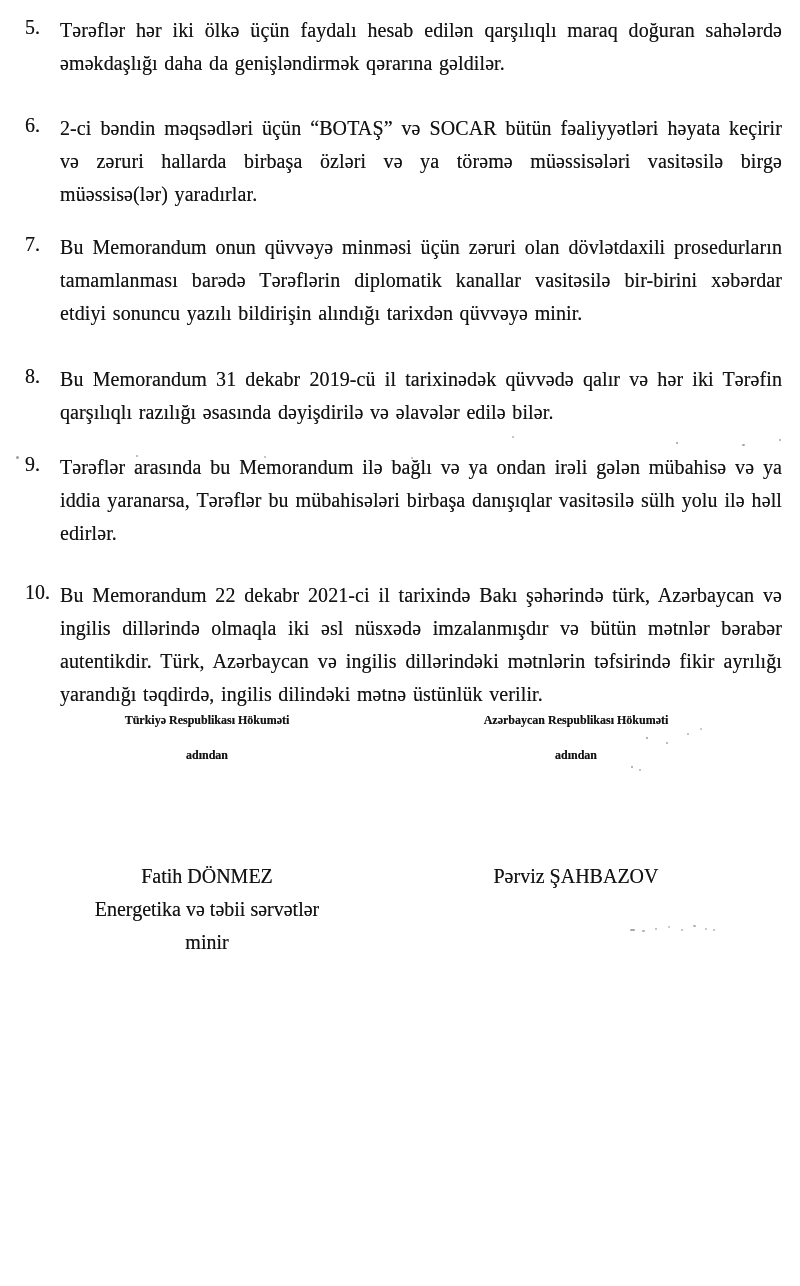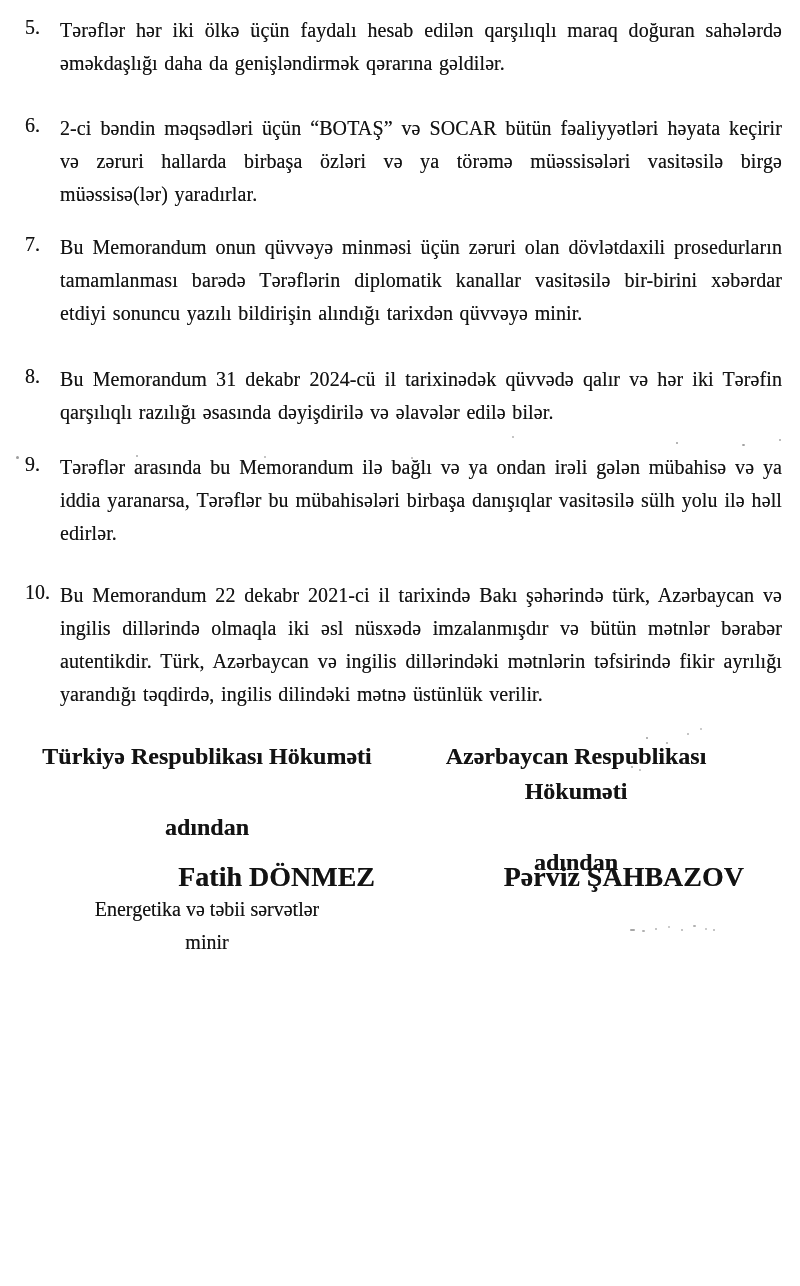--- a/index.html
+++ b/index.html
@@ -49,30 +49,28 @@
 
   .sig{
     position:absolute;
     width:336px;
     text-align:center;
   }
   .sig-head{top:703px;}
   .sig-head .org,
   .sig-head .behalf{
     font-weight:bold;
-    font-size:24px;
+    font-size:12px;
     line-height:35px;
-    margin-top:36px;
   }
   .sig-names{top:860px;}
   .sig-names .name{
-    font-weight:bold;
-    font-size:28px;
+    font-weight:normal;
+    font-size:20px;
     line-height:33px;
-    text-align:right;
   }
   .sig-names .title{
     font-weight:normal;
     font-size:20px;
     line-height:33px;
   }
   .sig-left{left:39px;}
   .sig-right{left:408px;}
 
   .sp{
@@ -94,21 +92,21 @@
     <div class="memo-item">
       <span class="num">6.</span>
       <p class="txt">2-ci bəndin məqsədləri üçün “BOTAŞ” və SOCAR bütün fəaliyyətləri həyata keçirir və zəruri hallarda birbaşa özləri və ya törəmə müəssisələri vasitəsilə birgə müəssisə(lər) yaradırlar.</p>
     </div>
     <div class="memo-item">
       <span class="num">7.</span>
       <p class="txt">Bu Memorandum onun qüvvəyə minməsi üçün zəruri olan dövlətdaxili prosedurların tamamlanması barədə Tərəflərin diplomatik kanallar vasitəsilə bir-birini xəbərdar etdiyi sonuncu yazılı bildirişin alındığı tarixdən qüvvəyə minir.</p>
     </div>
     <div class="memo-item">
       <span class="num">8.</span>
-      <p class="txt">Bu Memorandum 31 dekabr 2024-cü il tarixinədək qüvvədə qalır və hər iki Tərəfin qarşılıqlı razılığı əsasında dəyişdirilə və əlavələr edilə bilər.</p>
+      <p class="txt">Bu Memorandum 31 dekabr 2019-cü il tarixinədək qüvvədə qalır və hər iki Tərəfin qarşılıqlı razılığı əsasında dəyişdirilə və əlavələr edilə bilər.</p>
     </div>
     <div class="memo-item">
       <span class="num">9.</span>
       <p class="txt">Tərəflər arasında bu Memorandum ilə bağlı və ya ondan irəli gələn mübahisə və ya iddia yaranarsa, Tərəflər bu mübahisələri birbaşa danışıqlar vasitəsilə sülh yolu ilə həll edirlər.</p>
     </div>
     <div class="memo-item">
       <span class="num">10.</span>
       <p class="txt">Bu Memorandum 22 dekabr 2021-ci il tarixində Bakı şəhərində türk, Azərbaycan və ingilis dillərində olmaqla iki əsl nüsxədə imzalanmışdır və bütün mətnlər bərabər autentikdir. Türk, Azərbaycan və ingilis dillərindəki mətnlərin təfsirində fikir ayrılığı yarandığı təqdirdə, ingilis dilindəki mətnə üstünlük verilir.</p>
     </div>
   </div>

